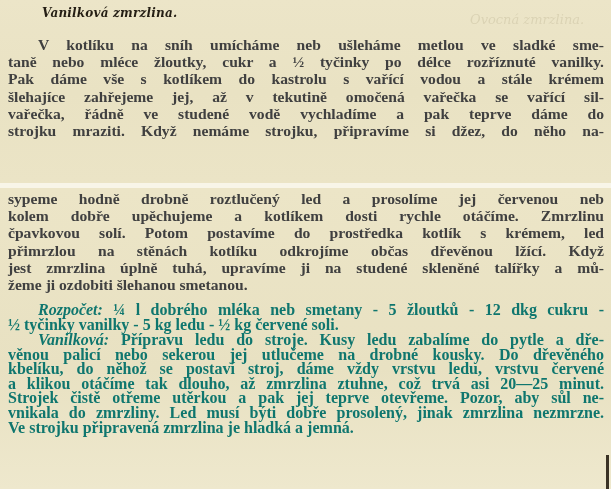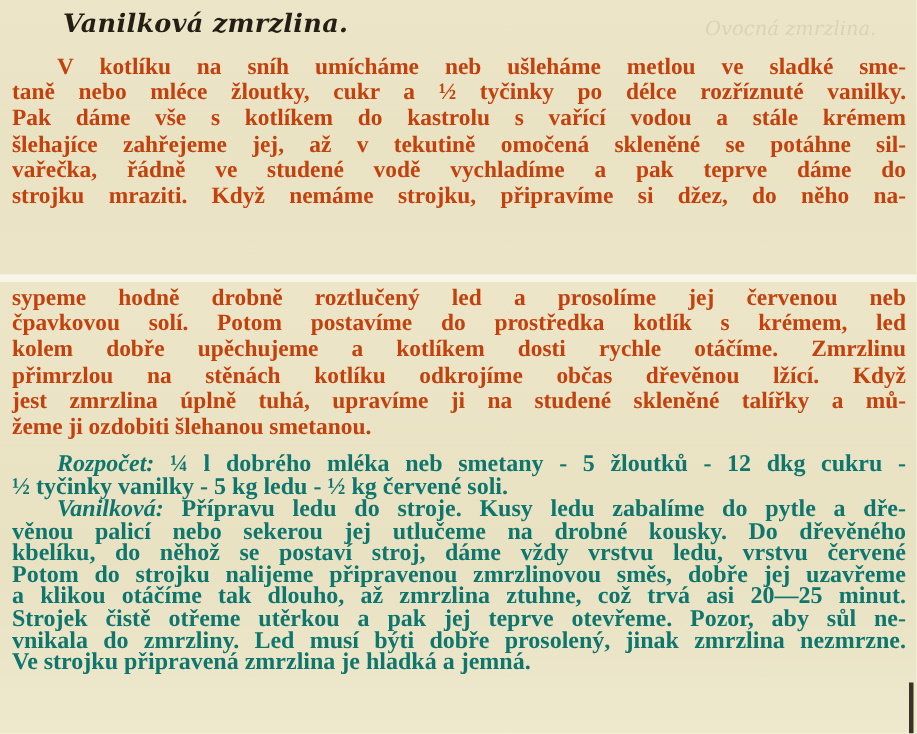--- a/index.html
+++ b/index.html
@@ -19,27 +19,27 @@
     background: linear-gradient(180deg, #ece5c7 0%, #e8e1c2 60%, #eee8cd 100%); }
   .gap { position: absolute; left: 0; top: 183px; width: 611px; height: 5px; background: #f8f5e8; }
   .ghost {
     position: absolute; left: 470px; top: 12px;
     font-family: "DejaVu Serif", serif; font-style: italic;
     font-size: 13px; color: #d7cfb0; opacity: 0.8;
   }
   .title {
     position: absolute; left: 42px; top: 6px;
     font-family: "DejaVu Serif", serif; font-style: italic; font-weight: bold;
-    font-size: 17px; color: #241e14; letter-spacing: 0.2px;
+    font-size: 12px; color: #241e14; letter-spacing: 0.2px;
   }
   .para {
     position: absolute; left: 8px; width: 596px;
     font-family: "Liberation Serif", serif;
     font-size: 15.6px; line-height: 17.2px;
-    text-align: justify; color: #c2410c;
+    text-align: justify; color: #404040;
     font-weight: bold;
   }
   .para .ln { display: block; white-space: nowrap; text-align-last: justify; text-align: justify; }
   .para .ln.last { text-align-last: left; }
   .p1 { top: 36px; }
   .p2 { top: 190px; }
   .small {
     position: absolute; left: 8px; width: 596px;
     font-family: Liberation Serif, serif;
     font-size: 16px; line-height: 14.6px; color: #0f766e; font-weight: bold;
@@ -60,43 +60,42 @@
 <div class="strip bottom"></div>
 
 <div class="ghost">Ovocná zmrzlina.</div>
 
 <div class="title">Vanilková zmrzlina.</div>
 
 <div class="para p1">
   <span class="ln indent">V kotlíku na sníh umícháme neb ušleháme metlou ve sladké sme-</span>
   <span class="ln">taně nebo mléce žloutky, cukr a ½ tyčinky po délce rozříznuté vanilky.</span>
   <span class="ln">Pak dáme vše s kotlíkem do kastrolu s vařící vodou a stále krémem</span>
-  <span class="ln">šlehajíce zahřejeme jej, až v tekutině omočená skleněné se potáhne sil-</span>
+  <span class="ln">šlehajíce zahřejeme jej, až v tekutině omočená vařečka se vařící sil-</span>
   <span class="ln">vařečka, řádně ve studené vodě vychladíme a pak teprve dáme do</span>
   <span class="ln">strojku mraziti. Když nemáme strojku, připravíme si džez, do něho na-</span>
 </div>
 
 <div class="para p2">
   <span class="ln">sypeme hodně drobně roztlučený led a prosolíme jej červenou neb</span>
+  <span class="ln">kolem dobře upěchujeme a kotlíkem dosti rychle otáčíme. Zmrzlinu</span>
   <span class="ln">čpavkovou solí. Potom postavíme do prostředka kotlík s krémem, led</span>
-  <span class="ln">kolem dobře upěchujeme a kotlíkem dosti rychle otáčíme. Zmrzlinu</span>
   <span class="ln">přimrzlou na stěnách kotlíku odkrojíme občas dřevěnou lžící. Když</span>
   <span class="ln">jest zmrzlina úplně tuhá, upravíme ji na studené skleněné talířky a mů-</span>
   <span class="ln last">žeme ji ozdobiti šlehanou smetanou.</span>
 </div>
 
 <div class="small budget">
   <span class="ln indent"><span class="lbl">Rozpočet:</span> <span>¼ l dobrého mléka neb smetany - 5 žloutků - 12 dkg cukru -</span></span>
   <span class="ln last">½ tyčinky vanilky - 5 kg ledu - ½ kg červené soli.</span>
 </div>
 
 <div class="small note">
   <span class="ln indent"><span class="lbl">Vanilková:</span> <span>Přípravu ledu do stroje. Kusy ledu zabalíme do pytle a dře-</span></span>
   <span class="ln">věnou palicí nebo sekerou jej utlučeme na drobné kousky. Do dřevěného</span>
   <span class="ln">kbelíku, do něhož se postaví stroj, dáme vždy vrstvu ledu, vrstvu červené</span>
-  <span class="ln">Potom do strojku nalijeme připravenou zmrzlinovou směs, dobře jej uzavřeme</span>
   <span class="ln">a klikou otáčíme tak dlouho, až zmrzlina ztuhne, což trvá asi 20—25 minut.</span>
   <span class="ln">Strojek čistě otřeme utěrkou a pak jej teprve otevřeme. Pozor, aby sůl ne-</span>
   <span class="ln">vnikala do zmrzliny. Led musí býti dobře prosolený, jinak zmrzlina nezmrzne.</span>
   <span class="ln last">Ve strojku připravená zmrzlina je hladká a jemná.</span>
 </div>
 
 <div class="rightedge"></div>
 
 </body></html>

